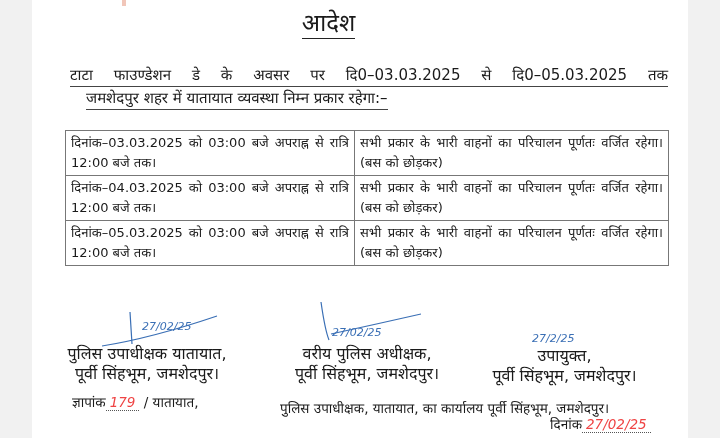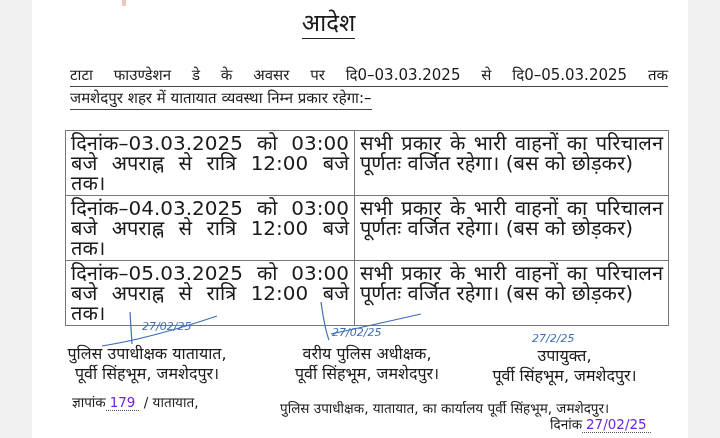--- a/index.html
+++ b/index.html
@@ -17,37 +17,37 @@
     position: absolute; left: 0; width: 593px; top: 8px;
     text-align: center; font-size: 24px; line-height: 30px;
   }
   .title span { border-bottom: 1.5px solid #222; padding-bottom: 1px; }
   .intro {
     position: absolute; left: 38px; top: 64px; width: 598px;
     font-size: 15px; line-height: 22px; text-align: justify;
   }
   .intro .line { display: block; border-bottom: 1px solid #444; }
   .intro .line1 { text-align-last: justify; }
-  .intro .line2 { display: inline-block; }
+  .intro .line2 { display: inline-block; margin-left: 16px; }
   table.order {
     position: absolute; left: 33px; top: 130px; width: 604px;
-    border-collapse: collapse; font-size: 20px; line-height: 20px;
+    border-collapse: collapse; font-size: 13px; line-height: 20px;
   }
   table.order td {
     border: 1px solid #777; padding: 2px 5px; vertical-align: top;
   }
   table.order td.c1 { width: 278px; text-align: justify; }
   table.order td.c2 { text-align: justify; margin-top: 37px; }
   .sig { position: absolute; font-size: 16px; line-height: 20px; text-align: center; }
   .sig1 { left: 20px; top: 344px; width: 190px; }
   .sig2 { left: 250px; top: 344px; width: 170px; }
   .sig3 { left: 445px; top: 346px; width: 175px; }
   .scribble { position: absolute; color: #3a6fb5; font-style: italic; font-size: 11px; }
   .memo { position: absolute; left: 40px; top: 392px; font-size: 13.5px; line-height: 20px; }
-  .memo .hand, .date .hand { color: #6d28d9; border-bottom: 1px dotted #555; padding: 0 4px; }
+  .memo .hand, .date .hand { color: #ef4444; font-style: italic; border-bottom: 1px dotted #555; padding: 0 4px; }
   .office { position: absolute; left: 248px; top: 398px; font-size: 13.5px; line-height: 20px; }
   .date { position: absolute; left: 518px; top: 414px; font-size: 13.5px; line-height: 20px; }
   .stamp { position: absolute; left: 90px; top: 0; width: 4px; height: 6px; background: #e7a08a; opacity: .6; }
 </style>
 </head>
 <body>
 
 <div class="page">
   <div class="stamp"></div>
 

